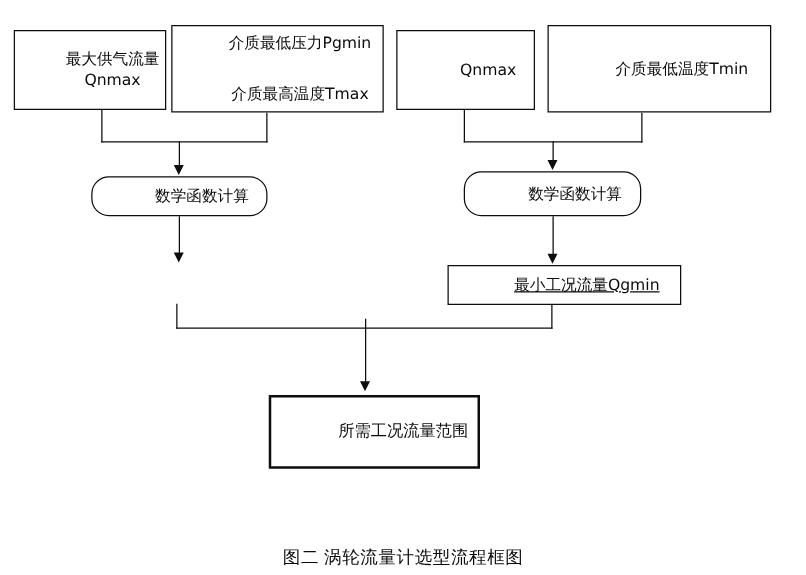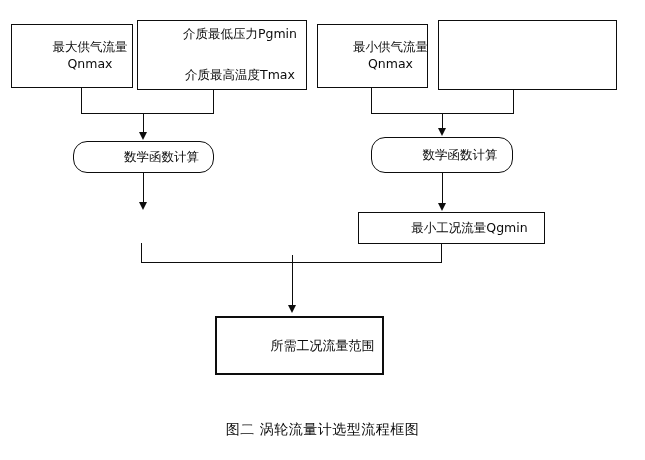--- a/index.html
+++ b/index.html
@@ -87,25 +87,25 @@
     <span class="ln">最大供气流量</span>
     <span class="ln">Qnmax</span>
   </div>
 
   <div class="node t-top" style="left:137px; top:20px; width:170px; height:70px;gap:24px;">
     <span class="ln">介质最低压力Pgmin</span>
     <span class="ln">介质最高温度Tmax</span>
   </div>
 
   <div class="node t-top" style="left:317px; top:24px; width:111px; height:64px;">
-    <span class="ln">最小供气流量</span>
     <span class="ln">Qnmax</span>
   </div>
 
   <div class="node t-top" style="left:438px; top:20px; width:179px; height:70px;">
+    <span class="ln">介质最低温度Tmin</span>
   </div>
 
   <div class="vline" style="left:81px; top:88px; height:26px;"></div>
   <div class="vline" style="left:213px; top:90px; height:24px;"></div>
   <div class="hline" style="left:81px; top:113px; width:133px;"></div>
   <div class="arrow-stem" style="left:143px; top:113px; height:21px;"></div>
   <div class="arrow-head" style="left:139px; top:132px;"></div>
 
   <div class="vline" style="left:371px; top:88px; height:26px;"></div>
   <div class="vline" style="left:513px; top:90px; height:24px;"></div>
@@ -121,29 +121,29 @@
     <span class="ln">数学函数计算</span>
   </div>
 
   <div class="arrow-stem" style="left:143px; top:173px; height:31px;"></div>
   <div class="arrow-head" style="left:139px; top:202px;"></div>
 
   <div class="arrow-stem" style="left:442px; top:173px; height:32px;"></div>
   <div class="arrow-head" style="left:438px; top:203px;"></div>
 
 
-  <div class="node t-res" style="left:358px; top:212px; width:187px; height:32px;">
+  <div class="node t-res" style="left:358px; top:212px; width:187px; height:32px;text-decoration:underline;">
     <span class="ln">最小工况流量Qgmin</span>
   </div>
 
   <div class="vline" style="left:141px; top:243px; height:20px;"></div>
   <div class="vline" style="left:441px; top:244px; height:19px;"></div>
   <div class="hline" style="left:141px; top:262px; width:301px;"></div>
   <div class="arrow-stem" style="left:292px; top:255px; height:52px;"></div>
   <div class="arrow-head" style="left:288px; top:305px;"></div>
 
   <div class="node result-node t-final" style="left:215px; top:316px; width:169px; height:59px;">
     <span class="ln">所需工况流量范围</span>
   </div>
 
-  <div class="caption" style="left:0; top:421px;">图二  涡轮流量计选型流程框图</div>
+  <div class="caption" style="left:0; top:437px;font-family:Liberation Serif, serif;">图二  涡轮流量计选型流程框图</div>
 
 </div>
 
 </body></html>

